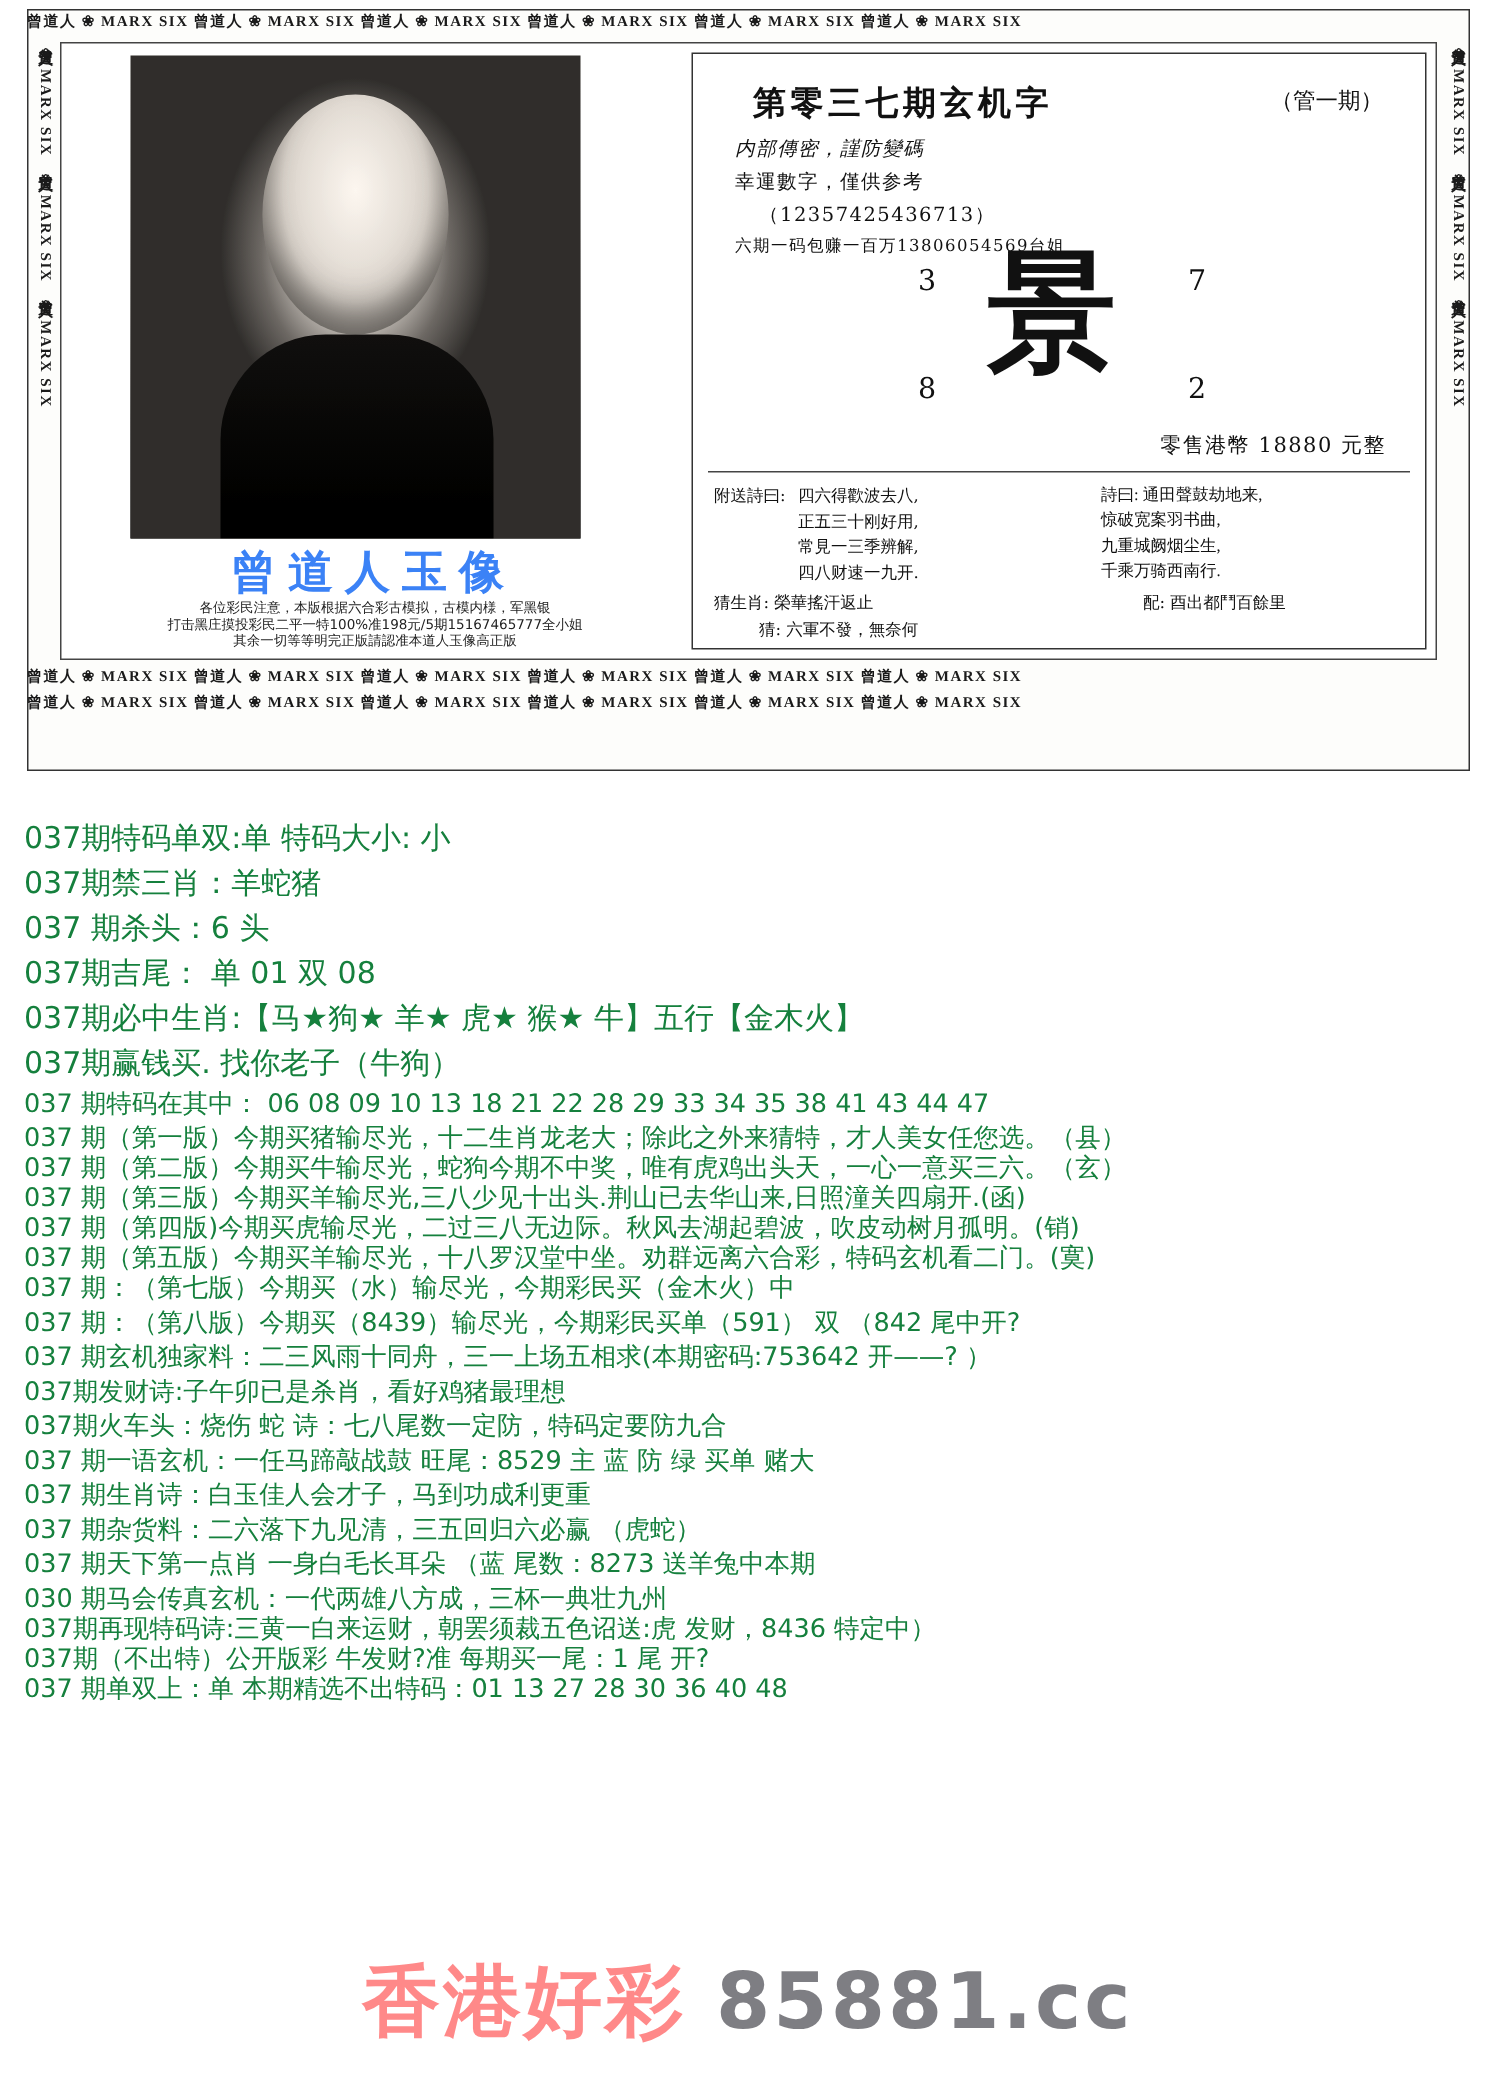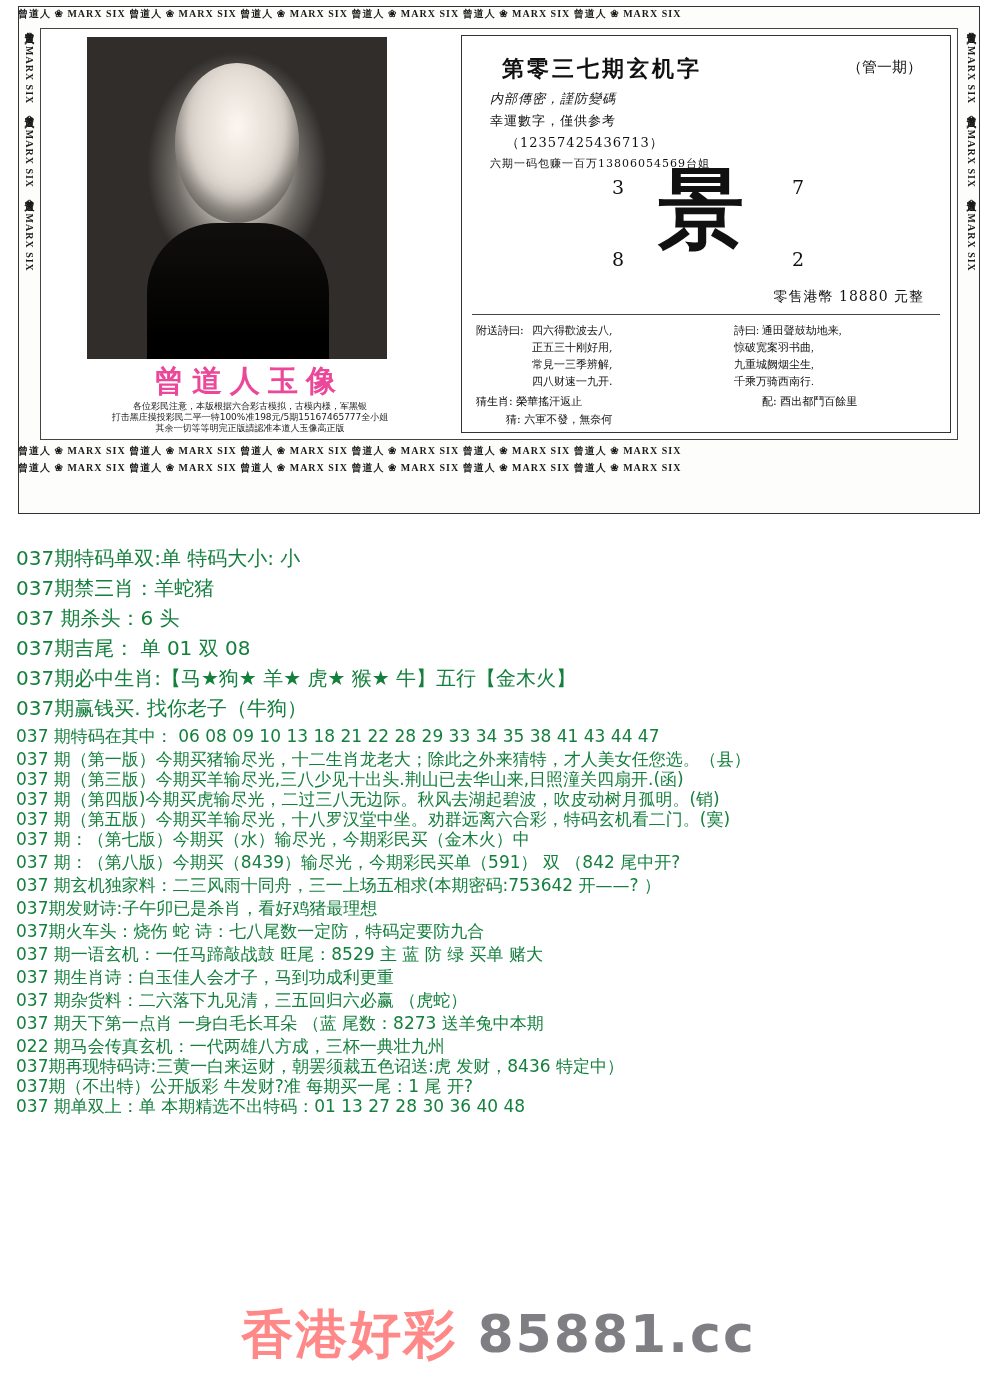--- a/index.html
+++ b/index.html
@@ -106,21 +106,21 @@
   .portrait-title {
     position: absolute;
     left: 20px;
     top: 326px;
     width: 360px;
     text-align: center;
     font-size: 30px;
     font-weight: bold;
     letter-spacing: 8px;
     font-family: "DejaVu Serif", serif;
-    color: #ec4899;
+    color: #3b82f6;
   }
   .portrait-fine {
     position: absolute;
     left: 6px;
     top: 366px;
     width: 390px;
     font-size: 9px;
     line-height: 11px;
     text-align: center;
     color: #222;
@@ -357,33 +357,34 @@
 
 <div class="content">
   <div class="line l-big">037期特码单双:单     特码大小: 小</div>
   <div class="line l-big">037期禁三肖：羊蛇猪</div>
   <div class="line l-big">037 期杀头：6 头</div>
   <div class="line l-big">037期吉尾： 单 01   双 08</div>
   <div class="line l-big">037期必中生肖:【马★狗★ 羊★ 虎★ 猴★ 牛】五行【金木火】</div>
   <div class="line l-big">037期赢钱买. 找你老子（牛狗）</div>
   <div class="line l-small">037 期特码在其中： 06  08  09  10  13  18  21  22  28  29  33  34  35  38  41  43  44  47</div>
   <div class="line l-small l-tight">037 期（第一版）今期买猪输尽光，十二生肖龙老大；除此之外来猜特，才人美女任您选。（县）</div>
+  <div class="line l-small l-tight">037 期（第二版）今期买牛输尽光，蛇狗今期不中奖，唯有虎鸡出头天，一心一意买三六。（玄）</div>
   <div class="line l-small l-tight">037 期（第三版）今期买羊输尽光,三八少见十出头.荆山已去华山来,日照潼关四扇开.(函)</div>
   <div class="line l-small l-tight">037 期（第四版)今期买虎输尽光，二过三八无边际。秋风去湖起碧波，吹皮动树月孤明。(销)</div>
   <div class="line l-small l-tight">037 期（第五版）今期买羊输尽光，十八罗汉堂中坐。劝群远离六合彩，特码玄机看二门。(寞)</div>
   <div class="line l-small">037 期：（第七版）今期买（水）输尽光，今期彩民买（金木火）中</div>
   <div class="line l-small">037 期：（第八版）今期买（8439）输尽光，今期彩民买单（591） 双 （842 尾中开?</div>
   <div class="line l-small">037 期玄机独家料：二三风雨十同舟，三一上场五相求(本期密码:753642    开——? ）</div>
   <div class="line l-small">037期发财诗:子午卯已是杀肖，看好鸡猪最理想</div>
   <div class="line l-small">037期火车头：烧伤 蛇  诗：七八尾数一定防，特码定要防九合</div>
   <div class="line l-small">037 期一语玄机：一任马蹄敲战鼓   旺尾：8529 主 蓝 防 绿 买单 赌大</div>
   <div class="line l-small">037 期生肖诗：白玉佳人会才子，马到功成利更重</div>
   <div class="line l-small">037 期杂货料：二六落下九见清，三五回归六必赢              （虎蛇）</div>
   <div class="line l-small">037 期天下第一点肖  一身白毛长耳朵   （蓝  尾数：8273   送羊兔中本期</div>
-  <div class="line l-small l-tight">022 期马会传真玄机：一代两雄八方成，三杯一典壮九州</div>
+  <div class="line l-small l-tight">030 期马会传真玄机：一代两雄八方成，三杯一典壮九州</div>
   <div class="line l-small l-tight">037期再现特码诗:三黄一白来运财，朝罢须裁五色诏送:虎 发财，8436    特定中）</div>
   <div class="line l-small l-tight">037期（不出特）公开版彩   牛发财?准  每期买一尾：1 尾 开?</div>
   <div class="line l-small l-tight">037 期单双上：单  本期精选不出特码：01 13 27 28 30 36 40 48</div>
 </div>
 
 <div class="watermark">
   <span>香港好彩</span>
   <span class="site">85881.cc</span>
 </div>
 

